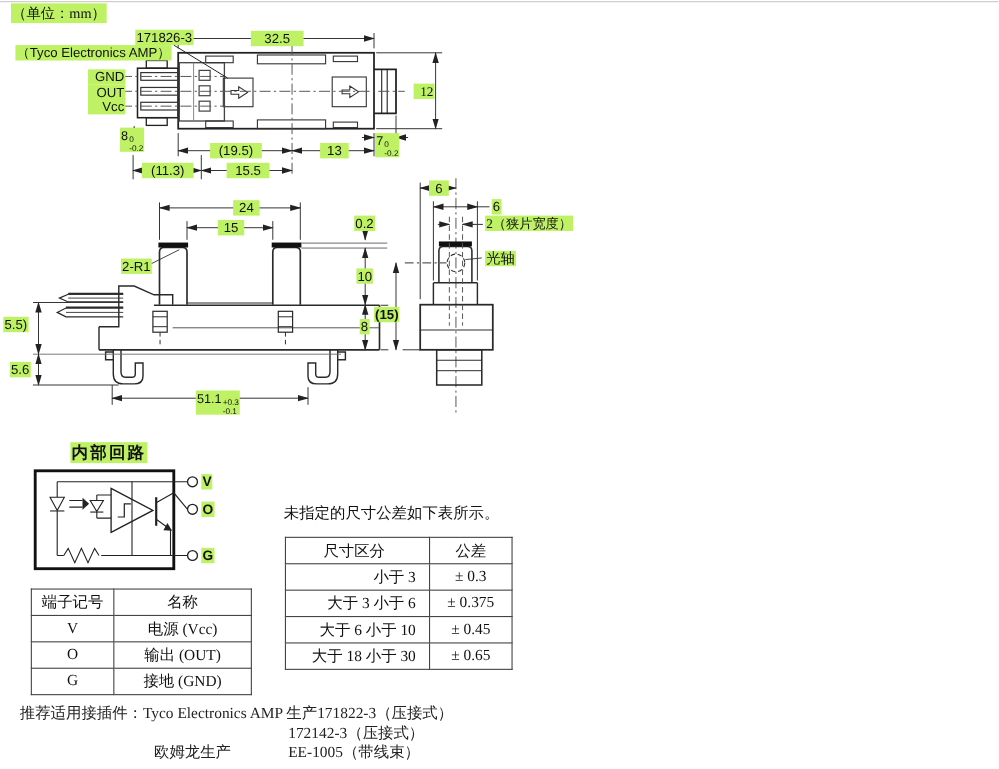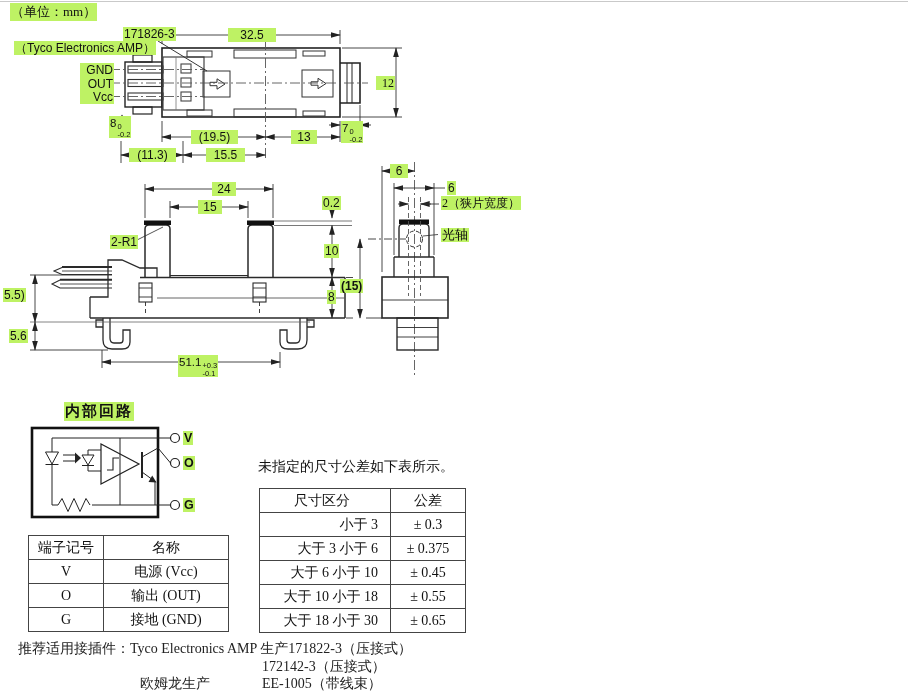--- a/index.html
+++ b/index.html
@@ -341,24 +341,20 @@
     </tr>
     <tr>
       <td class="col1">大于 3 小于 6</td>
       <td class="col2">± 0.375</td>
     </tr>
     <tr>
       <td class="col1">大于 6 小于 10</td>
       <td class="col2">± 0.45</td>
     </tr>
     <tr>
-      <td class="col1">大于 10 小于 18</td>
-      <td class="col2">± 0.55</td>
-    </tr>
-    <tr>
       <td class="col1">大于 18 小于 30</td>
       <td class="col2">± 0.65</td>
     </tr>
   </tbody>
     </table>
 
   <span class="foot" style="left:18px;top:640px;">推荐适用接插件：Tyco Electronics AMP 生产171822-3（压接式）</span>
   <span class="foot" style="left:262px;top:658px;">172142-3（压接式）</span>
   <span class="foot" style="left:100px;top:675px;padding-left:40px;">欧姆龙生产</span>
   <span class="foot" style="left:262px;top:675px;">EE-1005（带线束）</span>

